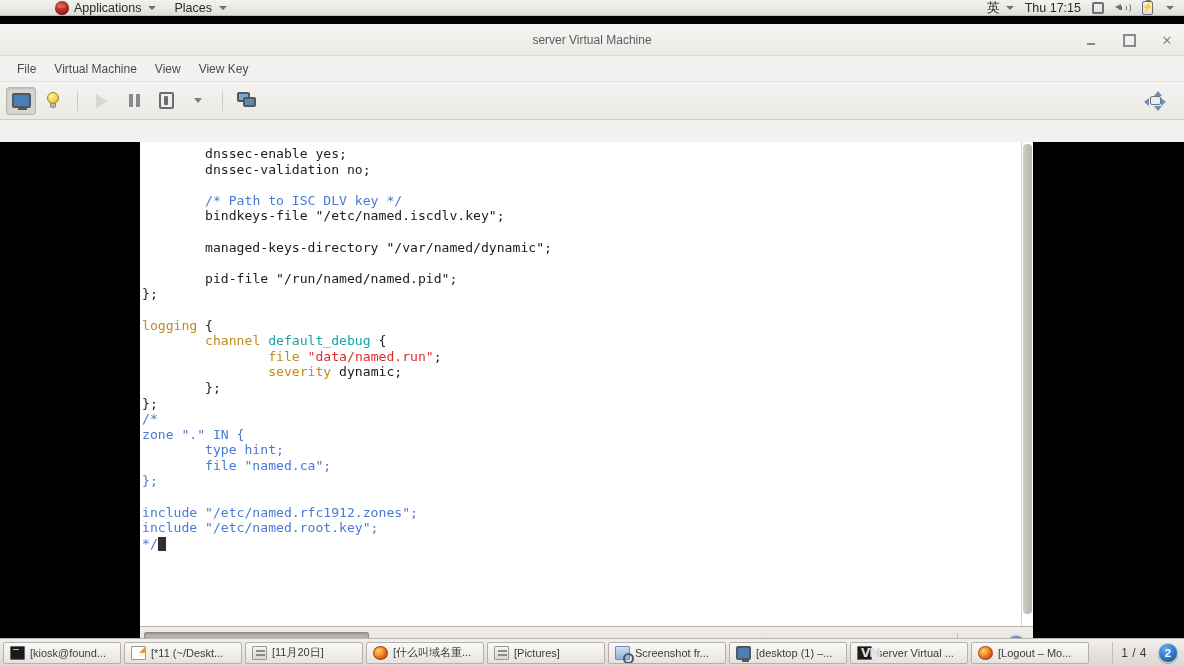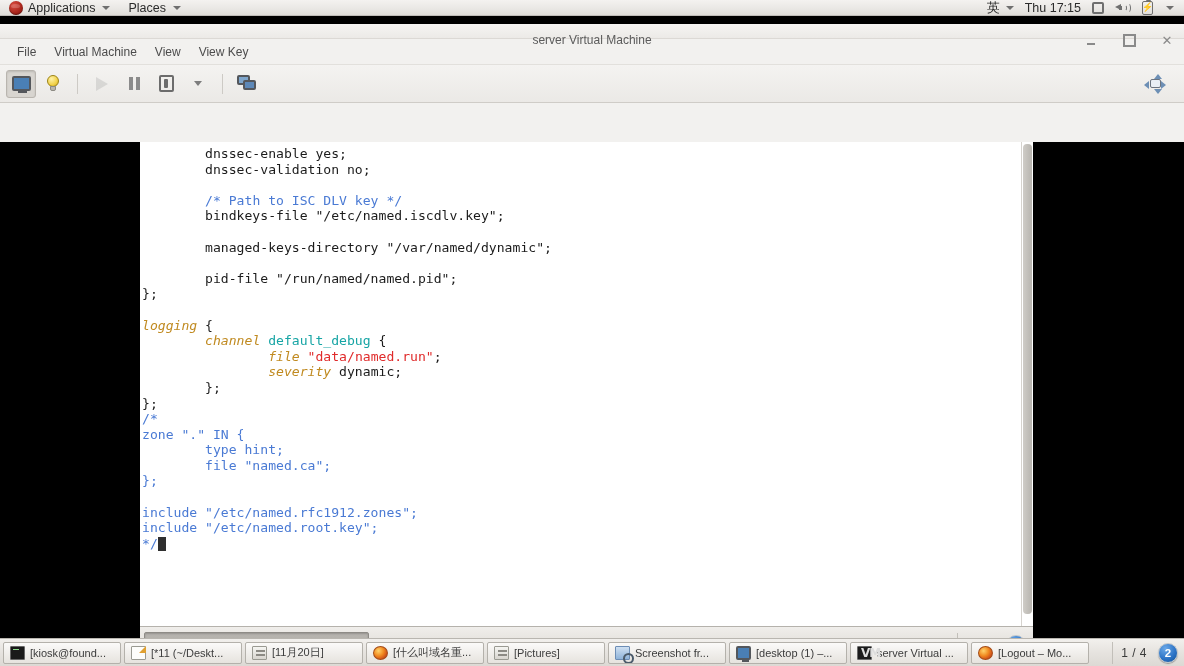--- a/index.html
+++ b/index.html
@@ -9,21 +9,21 @@
     background: #000;
     font-family: "Liberation Sans", sans-serif;
   }
 
   
   #top-panel {
     position: absolute; left: 0; top: 0; width: 1184px; height: 16px;
     background: linear-gradient(to bottom, #f4f2f0 0%, #e9e7e4 60%, #e0ddd9 100%);
     border-bottom: 1px solid #bfbcb8;
     display: flex; align-items: center;
-    font-size: 12.5px; color: #2b2b2b;
+    font-size: 12.5px; color: #2b2b2b; padding-left: 46px;
   }
   .panel-menu {
     display: flex; align-items: center; gap: 5px;
     padding: 0 9px; height: 24px; cursor: default;
   }
   .gnome-logo {
     width: 14px; height: 14px; border-radius: 50%;
     background: radial-gradient(circle at 35% 30%, #d94b3f 0%, #9e1f16 70%, #6d120c 100%);
     box-shadow: inset 0 -1px 1px rgba(0,0,0,.35);
     position: relative;
@@ -70,21 +70,21 @@
     content: ""; position: absolute; top: -3px; left: 3px; width: 5px; height: 2px;
     background: #6f6f6f; border-radius: 1px;
   }
 
   
   #vm-window {
     position: absolute; left: 0; top: 24px; width: 1184px; height: 614px;
     background: #f2f1ef;
   }
   #titlebar {
-    height: 15px; position: relative;
+    height: 32px; position: relative;
     background: linear-gradient(to bottom, #f6f5f3 0%, #eceae7 100%);
     border-bottom: 1px solid #dcd9d5;
   }
   #window-title {
     position: absolute; left: 0; right: 0; top: 0; line-height: 32px;
     text-align: center; font-size: 12px; color: #5b5b5b;
   }
   #window-controls {
     position: absolute; right: 8px; top: 0; height: 32px;
     display: flex; align-items: center; gap: 20px;
@@ -182,21 +182,21 @@
     position: absolute; left: 0; top: 0; right: 0; bottom: 36px;
     background: #ffffff; overflow: hidden;
     font-family: "DejaVu Sans Mono", "Liberation Mono", monospace;
     font-size: 13.1px; line-height: 15.6px;
     padding: 4px 0 0 2px;
     color: #111;
   }
   #term .line { white-space: pre; height: 15.6px; }
   .c-plain   { color: #1b1b1b; }
   .c-comment { color: #4a7ad4; }
-  .c-kw      { color: #c08a20; font-style: italic; }
+  .c-kw      { color: #c08a20; }
   .c-ident   { color: #17a5a5; }
   .c-str     { color: #e02b2b; }
   .cursor-blk {
     display: inline-block; width: 7.9px; height: 14px; background: #2f2f2f;
     vertical-align: -3px;
   }
   #status-line {
     position: absolute; left: 0; right: 10px; bottom: 36px; height: 20px;
     display: flex; align-items: center;
     font-family: "DejaVu Sans Mono", "Liberation Mono", monospace;

